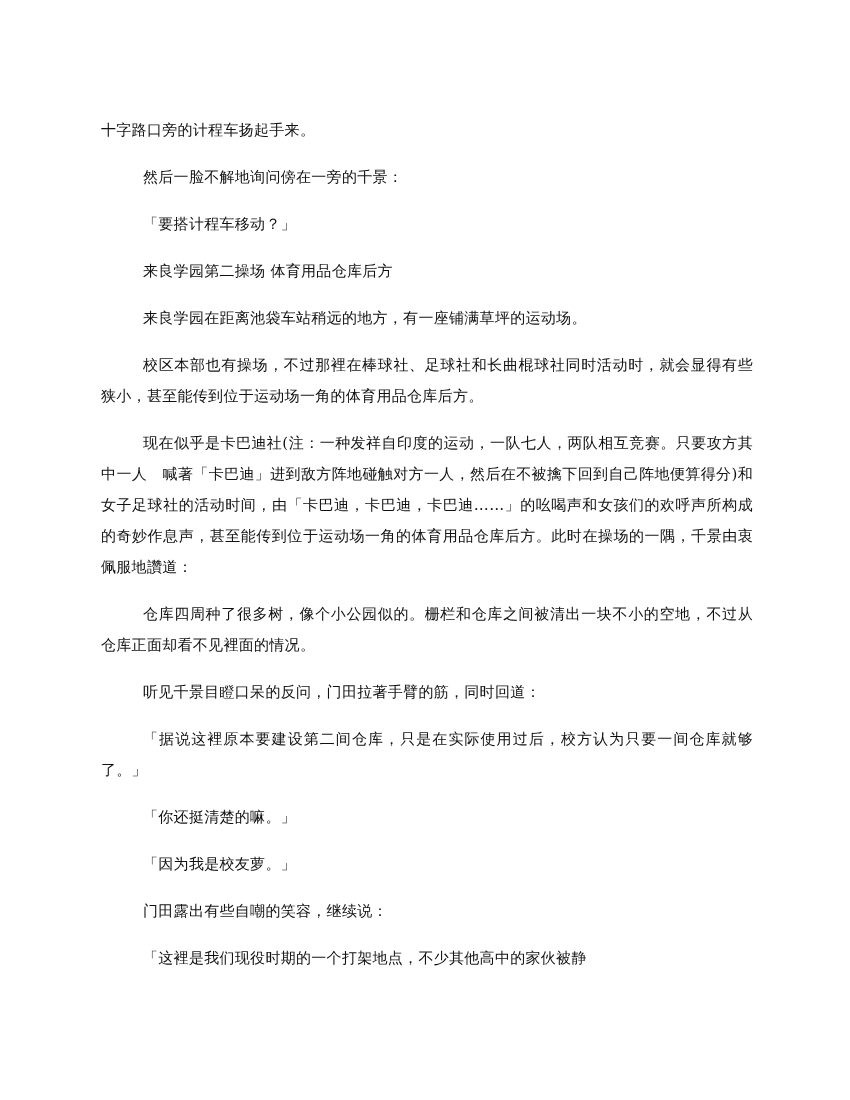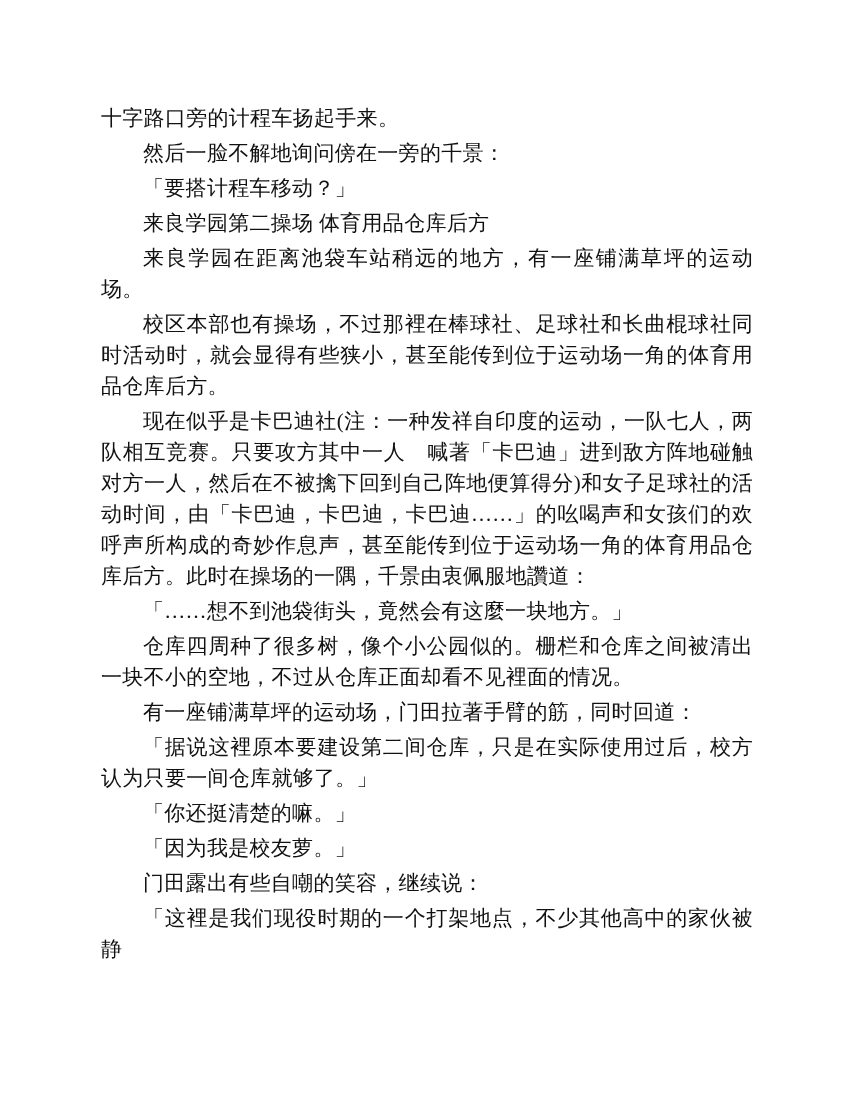--- a/index.html
+++ b/index.html
@@ -15,44 +15,42 @@
       font-family: "DejaVu Serif", "Liberation Serif", serif;
       color: #111111;
     }
     .page {
       position: absolute;
       left: 101px;
       top: 99px;
       width: 652px;
     }
     .para {
-      font-size: 21px;
+      font-size: 15px;
       line-height: 31px;
-      margin: 4px 0 4px 0;
+      margin: 16px 0 4px 0;
       text-indent: 42px;
       letter-spacing: 0.3px;
       text-align: justify;
-      font-family: Liberation Serif, serif;
     }
     .para.cont {
       text-indent: 0;
     }
   </style>
 </head>
 <body>
 
 <div class="page">
   <p class="para cont">十字路口旁的计程车扬起手来。</p>
   <p class="para">然后一脸不解地询问傍在一旁的千景：</p>
   <p class="para">「要搭计程车移动？」</p>
   <p class="para">来良学园第二操场 体育用品仓库后方</p>
   <p class="para">来良学园在距离池袋车站稍远的地方，有一座铺满草坪的运动场。</p>
   <p class="para">校区本部也有操场，不过那裡在棒球社、足球社和长曲棍球社同时活动时，就会显得有些狭小，甚至能传到位于运动场一角的体育用品仓库后方。</p>
   <p class="para">现在似乎是卡巴迪社(注：一种发祥自印度的运动，一队七人，两队相互竞赛。只要攻方其中一人　喊著「卡巴迪」进到敌方阵地碰触对方一人，然后在不被擒下回到自己阵地便算得分)和女子足球社的活动时间，由「卡巴迪，卡巴迪，卡巴迪……」的吆喝声和女孩们的欢呼声所构成的奇妙作息声，甚至能传到位于运动场一角的体育用品仓库后方。此时在操场的一隅，千景由衷佩服地讚道：</p>
-  <p class="para">「……想不到池袋街头，竟然会有这麼一块地方。」</p>
   <p class="para">仓库四周种了很多树，像个小公园似的。栅栏和仓库之间被清出一块不小的空地，不过从仓库正面却看不见裡面的情况。</p>
-  <p class="para">有一座铺满草坪的运动场，门田拉著手臂的筋，同时回道：</p>
+  <p class="para">听见千景目瞪口呆的反问，门田拉著手臂的筋，同时回道：</p>
   <p class="para">「据说这裡原本要建设第二间仓库，只是在实际使用过后，校方认为只要一间仓库就够了。」</p>
   <p class="para">「你还挺清楚的嘛。」</p>
   <p class="para">「因为我是校友萝。」</p>
   <p class="para">门田露出有些自嘲的笑容，继续说：</p>
   <p class="para">「这裡是我们现役时期的一个打架地点，不少其他高中的家伙被静</p>
 </div>
 
 </body></html>

